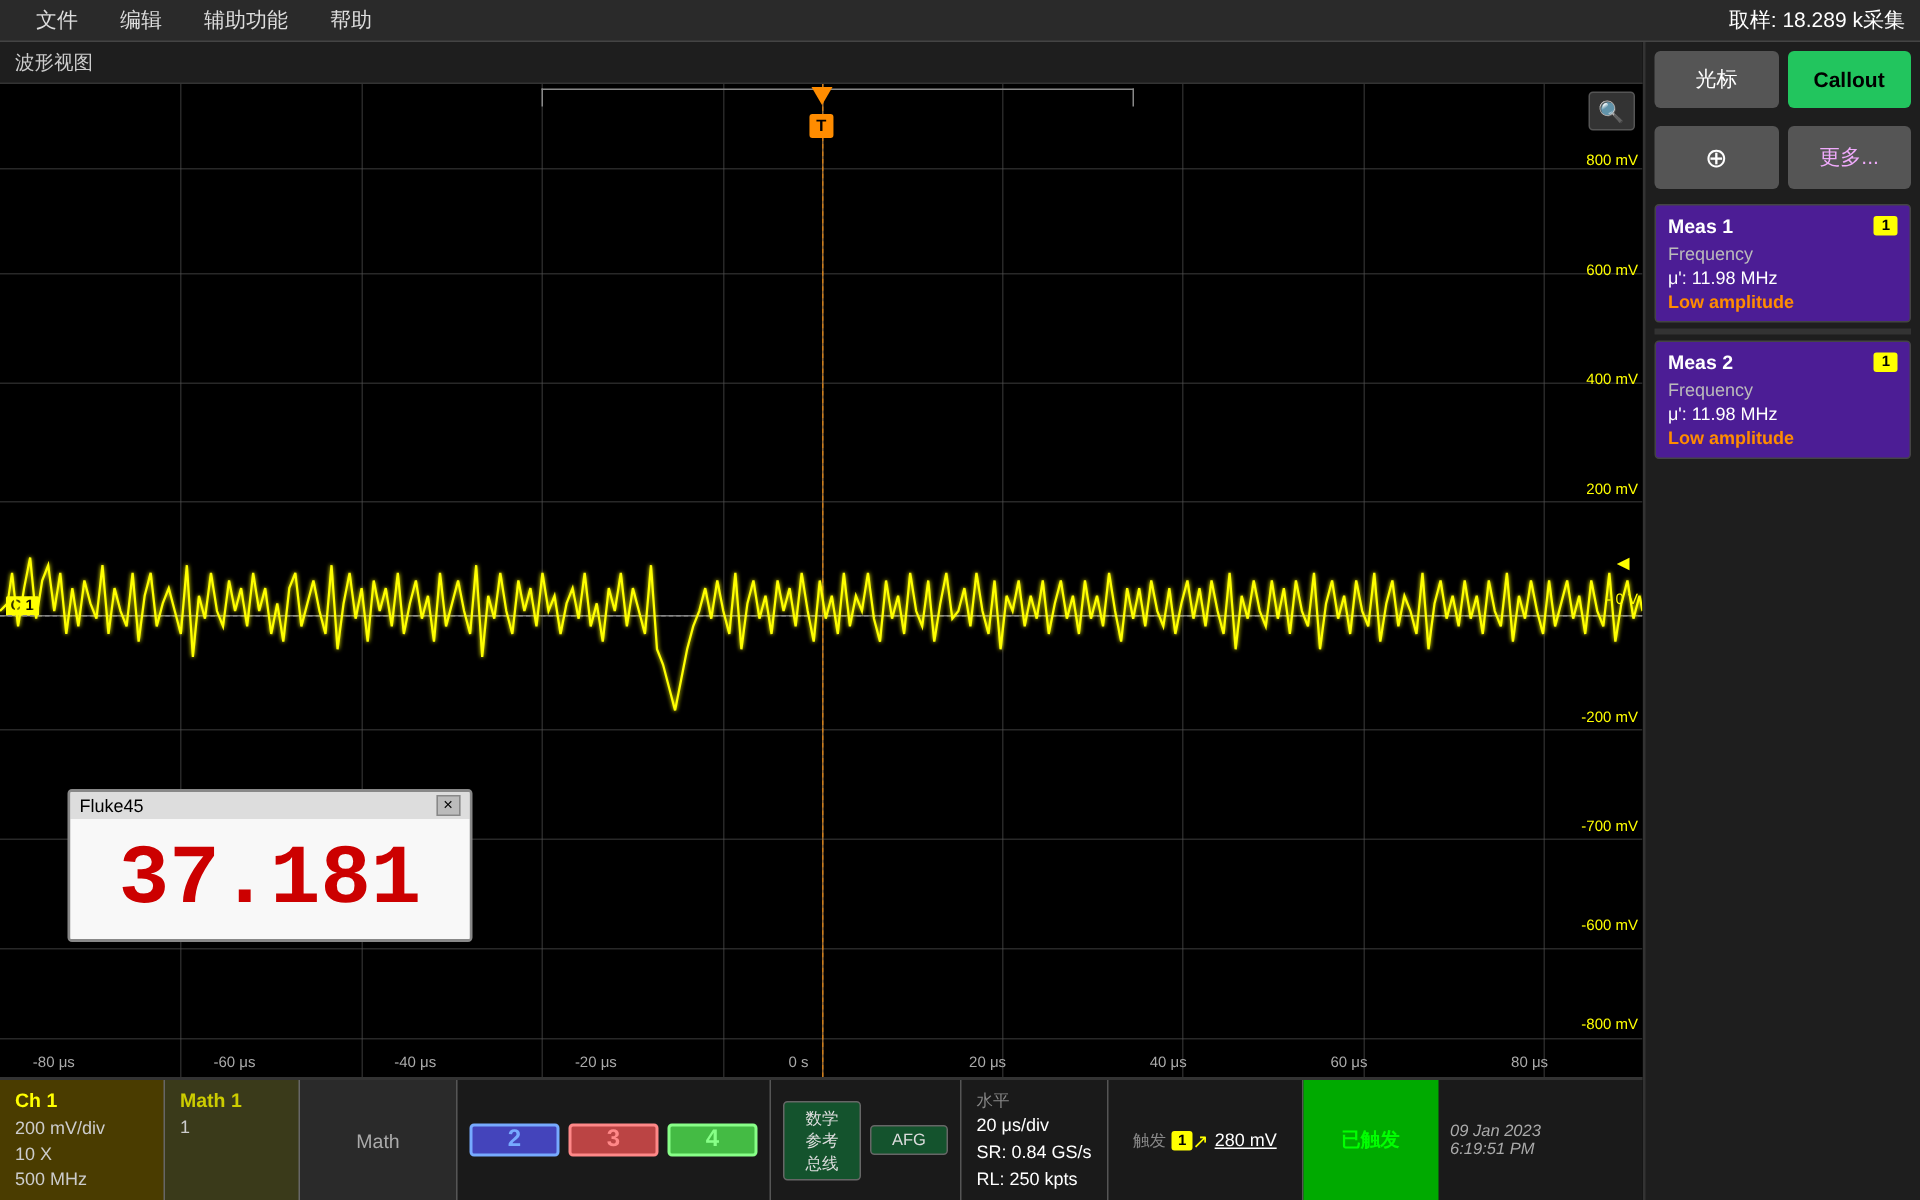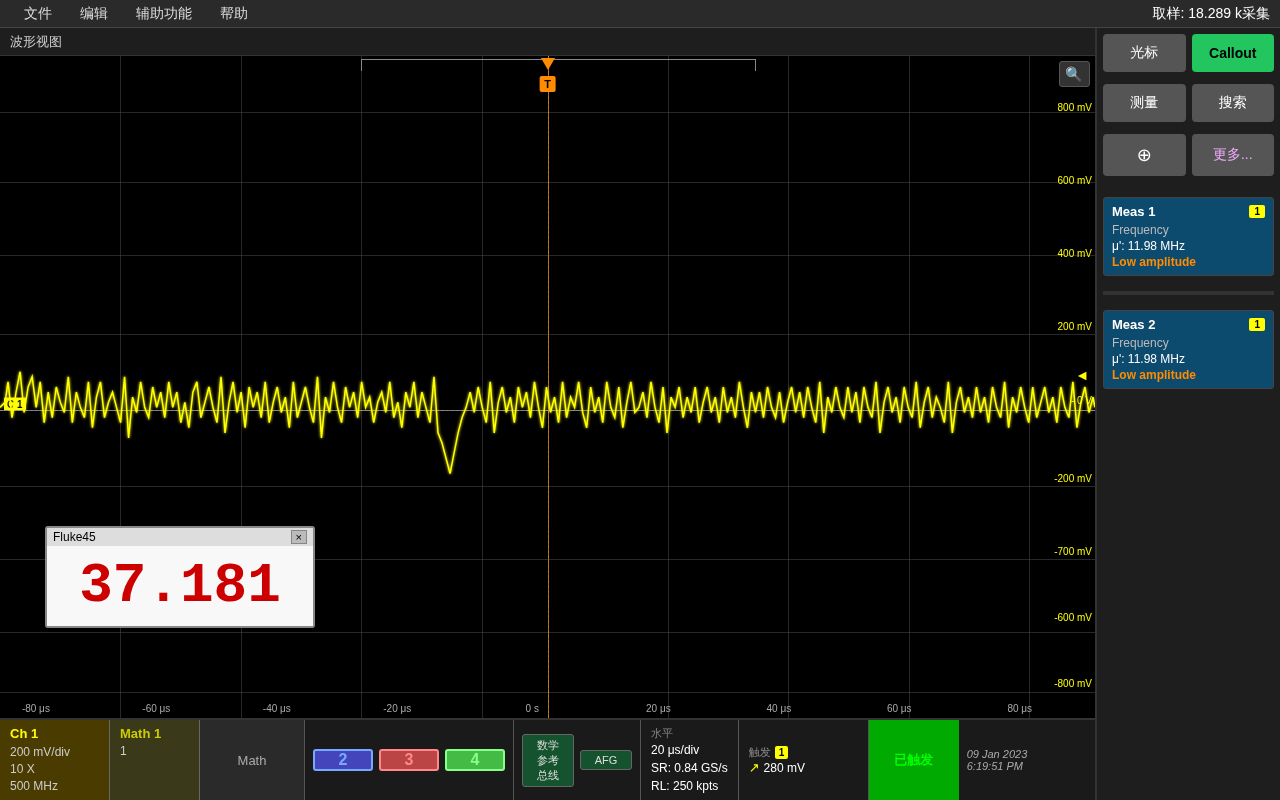--- a/index.html
+++ b/index.html
@@ -249,36 +249,36 @@
       color: #fff;
       font-size: 12px;
       line-height: 1.5;
     }
 
     
     #trigger-block {
       padding: 5px 10px;
       border-right: 1px solid #555;
       display: flex;
-      flex-direction: column;
+      flex-direction: row;
       justify-content: center;
       min-width: 130px;
     }
     #trigger-label { color: #888; font-size: 11px; }
     #trigger-ch-indicator {
       display: inline-block;
       background: #ff0;
       color: #000;
       font-size: 10px;
       font-weight: bold;
       padding: 1px 4px;
       border-radius: 2px;
       margin-left: 4px;
     }
-    #trigger-value { color: #fff; font-size: 12px; }
+    #trigger-value { color: #fff; font-size: 12px; text-decoration: underline; }
 
     
     #triggered-btn {
       background: #0a0;
       color: #0f0;
       border: none;
       font-size: 13px;
       font-weight: bold;
       min-width: 90px;
       cursor: pointer;
@@ -349,23 +349,23 @@
       justify-content: center;
       font-size: 18px;
     }
     #more-btn {
       background: #555;
       color: #f0abfc;
     }
 
     
     .meas-card {
-      background: #0c4a6e;
+      background: #4c1d95;
       border: 1px solid #444;
-      margin: 15px 6px;
+      margin: 4px 6px;
       border-radius: 3px;
       padding: 6px 8px;
     }
     .meas-card-header {
       display: flex;
       align-items: center;
       justify-content: space-between;
       margin-bottom: 4px;
     }
     .meas-card-title {
@@ -600,24 +600,20 @@
     </div>
   </div>
 
   <div id="right-panel">
 
     <div class="rp-row">
       <button class="rp-btn" id="cursor-btn">光标</button>
       <button class="rp-btn" id="callout-btn">Callout</button>
     </div>
 
-    <div class="rp-row">
-      <button class="rp-btn" id="measure-btn">测量</button>
-      <button class="rp-btn" id="search-btn">搜索</button>
-    </div>
 
     <div class="rp-row">
       <button class="rp-btn" id="zoom-btn">
         <span style="font-size:18px;">⊕</span>
       </button>
       <button class="rp-btn" id="more-btn">更多...</button>
     </div>
 
     <div class="meas-card">
       <div class="meas-card-header">

